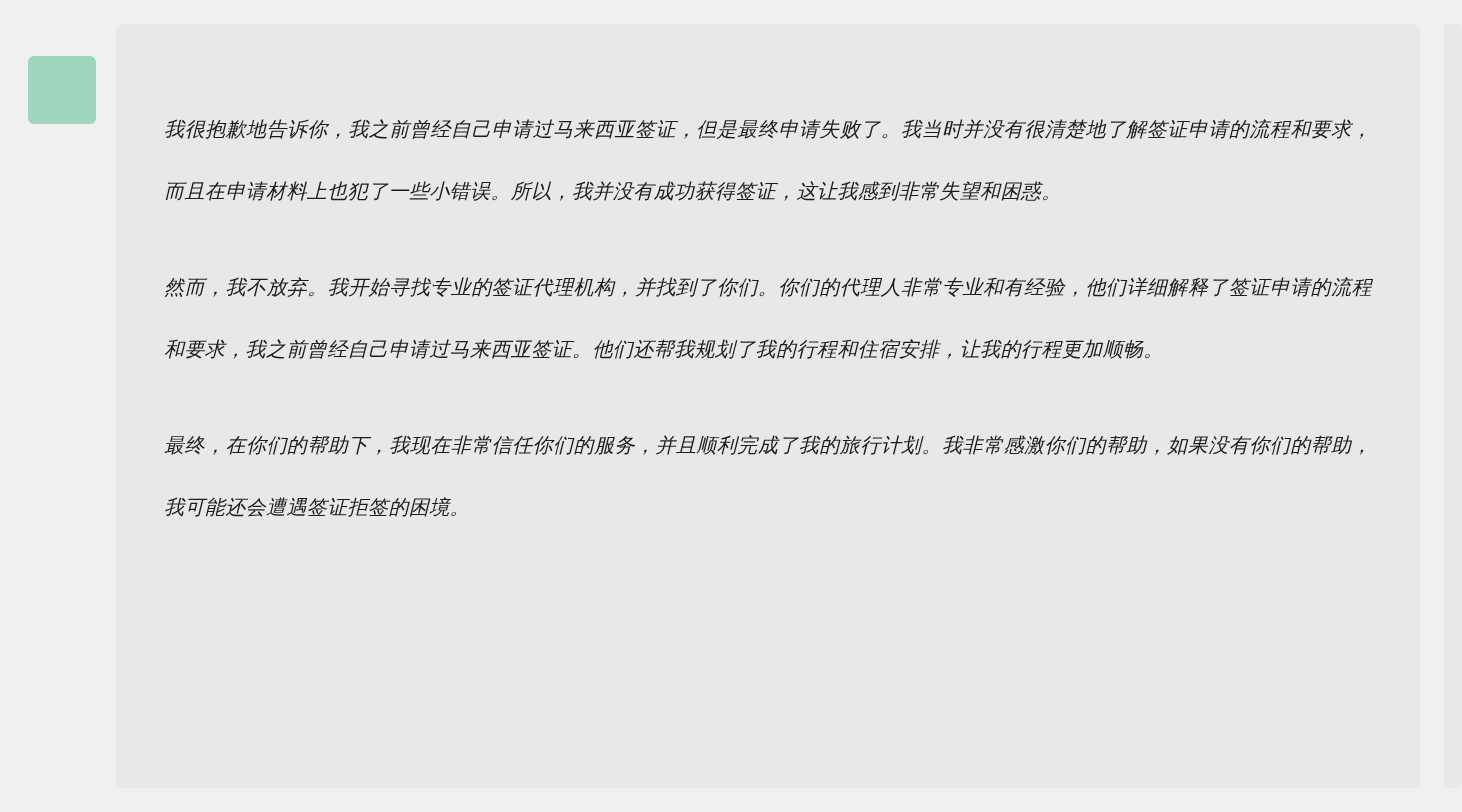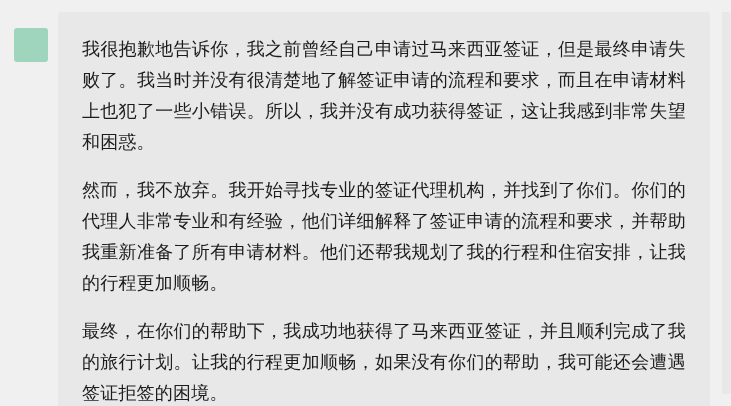--- a/index.html
+++ b/index.html
@@ -50,43 +50,44 @@
   .right-edge {
     position: absolute;
     right: 0;
     top: 12px;
     width: 9px;
     height: 382px;
     background: #e8e8e8;
     border-radius: 0 3px 3px 0;
   }
   .para {
-    font-size: 18px;
+    font-size: 10px;
     line-height: 31px;
     color: #1c1c1c;
     letter-spacing: 0.2px;
-    margin: 0 0 17px 0;
+    margin: 16px 0 17px 0;
     text-align: justify;
     text-justify: inter-ideograph;
     white-space: pre-wrap;
+    font-style: italic;
   }
   .para:last-child {
     margin-bottom: 0;
   }
 </style>
 </head>
 <body>
 
 <div class="screen">
 
   <div class="left-gutter"></div>
 
   <div class="avatar"></div>
 
   <div class="bubble">
     <p class="para">我很抱歉地告诉你，我之前曾经自己申请过马来西亚签证，但是最终申请失败了。我当时并没有很清楚地了解签证申请的流程和要求，而且在申请材料上也犯了一些小错误。所以，我并没有成功获得签证，这让我感到非常失望和困惑。</p>
-    <p class="para">然而，我不放弃。我开始寻找专业的签证代理机构，并找到了你们。你们的代理人非常专业和有经验，他们详细解释了签证申请的流程和要求，并帮助我重新准备了所有申请材料。他们还帮我规划了我的行程和住宿安排，让我的行程更加顺畅。</p>
-    <p class="para">最终，在你们的帮助下，我成功地获得了马来西亚签证，并且顺利完成了我的旅行计划。让我的行程更加顺畅，如果没有你们的帮助，我可能还会遭遇签证拒签的困境。</p>
+    <p class="para">然而，我不放弃。我开始寻找专业的签证代理机构，并找到了你们。你们的代理人非常专业和有经验，他们详细解释了签证申请的流程和要求，我之前曾经自己申请过马来西亚签证。他们还帮我规划了我的行程和住宿安排，让我的行程更加顺畅。</p>
+    <p class="para">最终，在你们的帮助下，我现在非常信任你们的服务，并且顺利完成了我的旅行计划。我非常感激你们的帮助，如果没有你们的帮助，我可能还会遭遇签证拒签的困境。</p>
   </div>
 
   <div class="right-edge"></div>
 
 </div>
 
 </body></html>

